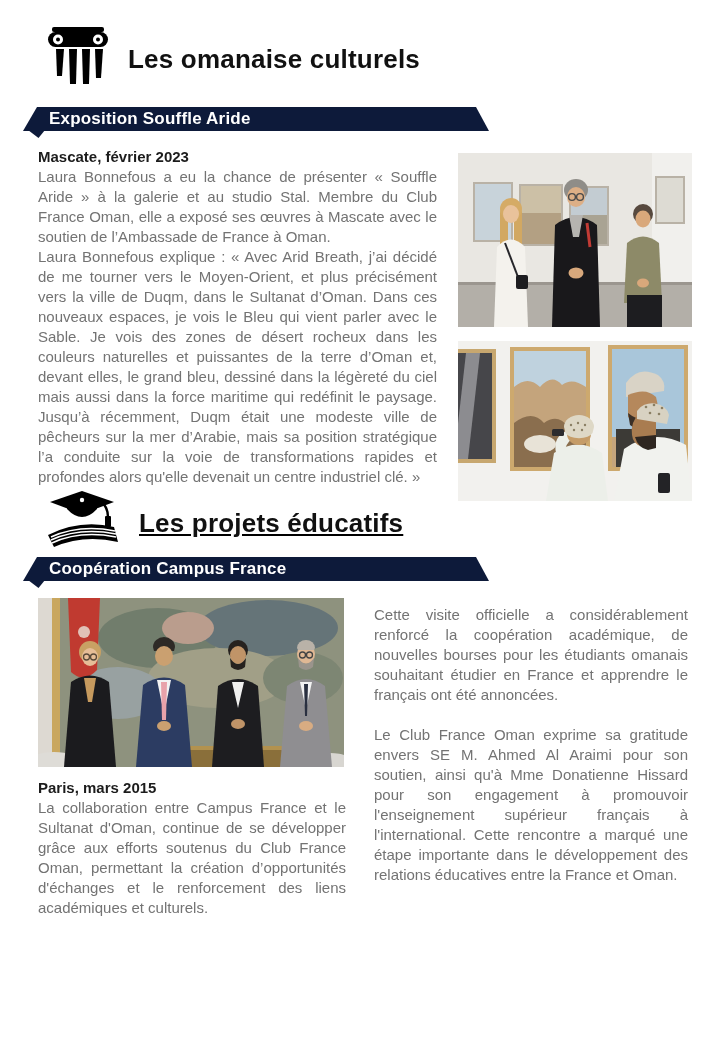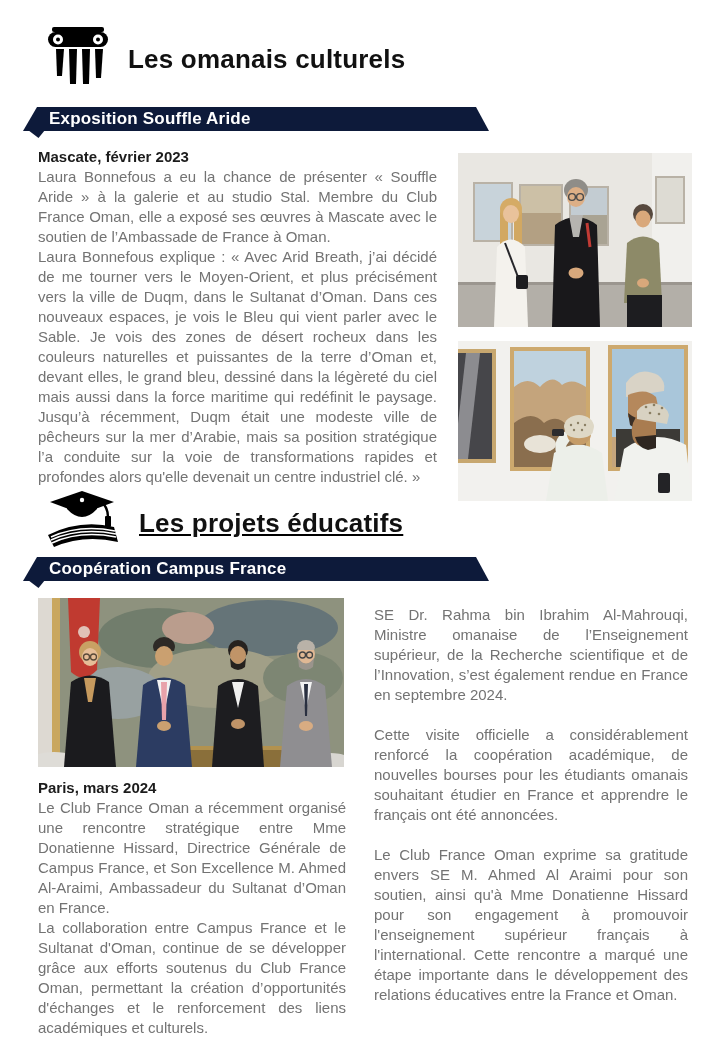--- a/index.html
+++ b/index.html
@@ -66,21 +66,21 @@
         <circle cx="13" cy="13.5" r="5" fill="#fff"></circle>
         <circle cx="13" cy="13.5" r="2" fill="#000"></circle>
         <circle cx="53" cy="13.5" r="5" fill="#fff"></circle>
         <circle cx="53" cy="13.5" r="2" fill="#000"></circle>
         <path d="M11,23 h8 l-2,27 h-5 Z" fill="#000"></path>
         <path d="M24,23 h8 l-1,35 h-6 Z" fill="#000"></path>
         <path d="M37,23 h8 l-1,35 h-6 Z" fill="#000"></path>
         <path d="M50,23 h8 l-2,29 h-5 Z" fill="#000"></path>
       </svg>
     </span>
-    <h1 class="section-title">Les omanais culturels</h1>
+    <h1 class="section-title">Les omanaise culturels</h1>
   </div>
 
   <div class="banner-wrap first">
     <div class="banner-bar">Exposition Souffle Aride</div>
     <div class="banner-fold"></div>
   </div>
 
   <div class="cultural-grid">
     <div class="cultural-text">
       <p class="dateline">Mascate, février 2023</p>
@@ -255,25 +255,23 @@
         <g stroke="#444" stroke-width="1.3" fill="none">
           <circle cx="264.5" cy="57" r="3"></circle>
             <circle cx="271.5" cy="57" r="3"></circle>
         </g>
         <path d="M242,169 L249,88 Q268,74 287,88 L294,169 Z" fill="#8f8e91"></path>
         <polygon points="262,84 274,84 268,112" fill="#f2f2f2"></polygon>
         <polygon points="266,86 270,86 269,118 267,118" fill="#2a3040"></polygon>
         <ellipse cx="268" cy="128" rx="7" ry="5" fill="#d8ac82"></ellipse>
       </svg>
 
-      <p class="dateline">Paris, mars 2024</p>
-      <p class="body">Le Club France Oman a récemment organisé une rencontre stratégique entre Mme Donatienne Hissard, Directrice Générale de Campus France, et Son Excellence M. Ahmed Al-Araimi, Ambassadeur du Sultanat d’Oman en France.</p>
+      <p class="dateline">Paris, mars 2015</p>
       <p class="body">La collaboration entre Campus France et le Sultanat d'Oman, continue de se développer grâce aux efforts soutenus du Club France Oman, permettant la création d’opportunités d'échanges et le renforcement des liens académiques et culturels.</p>
     </div>
 
     <div class="edu-right">
-      <p class="body">SE Dr. Rahma bin Ibrahim Al-Mahrouqi, Ministre omanaise de l’Enseignement supérieur, de la Recherche scientifique et de l’Innovation, s’est également rendue en France en septembre 2024.</p>
       <p class="body">Cette visite officielle a considérablement renforcé la coopération académique, de nouvelles bourses pour les étudiants omanais souhaitant étudier en France et apprendre le français ont été annoncées.</p>
       <p class="body">Le Club France Oman exprime sa gratitude envers SE M. Ahmed Al Araimi pour son soutien, ainsi qu'à Mme Donatienne Hissard pour son engagement à promouvoir l'enseignement supérieur français à l'international. Cette rencontre a marqué une étape importante dans le développement des relations éducatives entre la France et Oman.</p>
     </div>
   </div>
 
 </div>
 
 </body></html>

